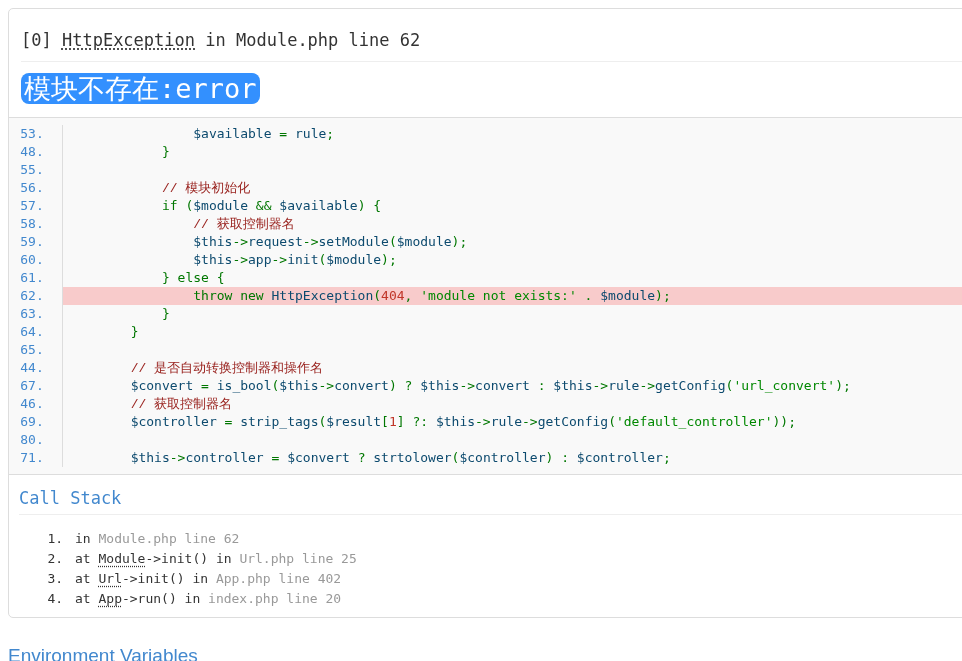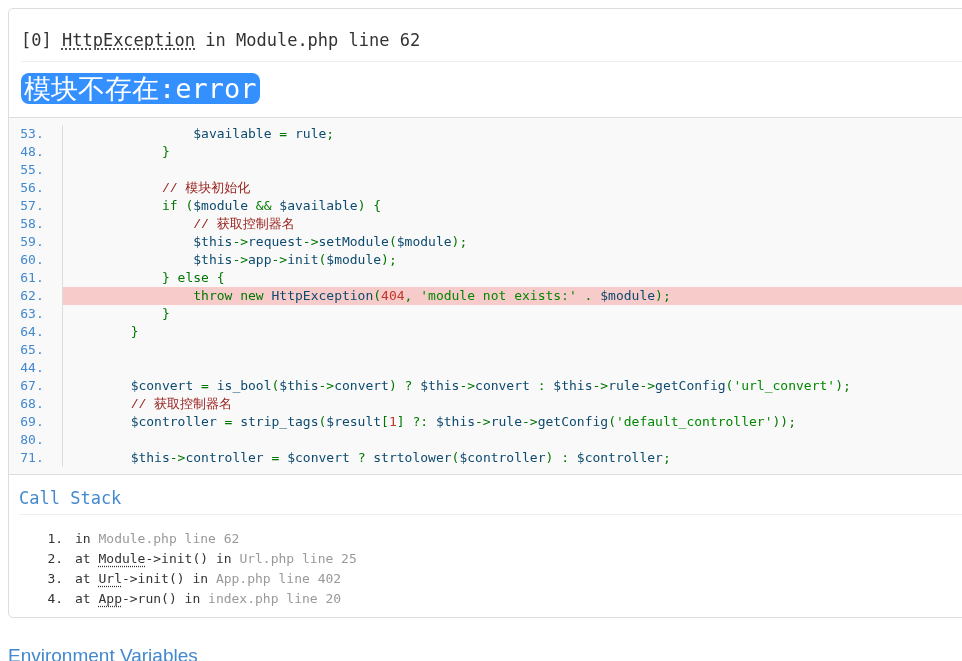--- a/index.html
+++ b/index.html
@@ -104,23 +104,23 @@
       <div class="srcline"><span class="num">56.</span><span class="codecell"><span>            </span><span class="tk-c">// 模块初始化</span></span></div>
       <div class="srcline"><span class="num">57.</span><span class="codecell"><span>            </span><span class="tk-k">if (</span><span class="tk-d">$module</span><span class="tk-k"> &amp;&amp; </span><span class="tk-d">$available</span><span class="tk-k">) {</span></span></div>
       <div class="srcline"><span class="num">58.</span><span class="codecell"><span>                </span><span class="tk-c">// 获取控制器名</span></span></div>
       <div class="srcline"><span class="num">59.</span><span class="codecell"><span>                </span><span class="tk-d">$this</span><span class="tk-k">-&gt;</span><span class="tk-d">request</span><span class="tk-k">-&gt;</span><span class="tk-d">setModule</span><span class="tk-k">(</span><span class="tk-d">$module</span><span class="tk-k">);</span></span></div>
       <div class="srcline"><span class="num">60.</span><span class="codecell"><span>                </span><span class="tk-d">$this</span><span class="tk-k">-&gt;</span><span class="tk-d">app</span><span class="tk-k">-&gt;</span><span class="tk-d">init</span><span class="tk-k">(</span><span class="tk-d">$module</span><span class="tk-k">);</span></span></div>
       <div class="srcline"><span class="num">61.</span><span class="codecell"><span>            </span><span class="tk-k">} else {</span></span></div>
       <div class="srcline"><span class="num">62.</span><span class="codecell err"><span>                </span><span class="tk-k">throw new </span><span class="tk-d">HttpException</span><span class="tk-k">(</span><span class="tk-n">404</span><span class="tk-k">, </span><span class="tk-s">'module not exists:'</span><span class="tk-k"> . </span><span class="tk-d">$module</span><span class="tk-k">);</span></span></div>
       <div class="srcline"><span class="num">63.</span><span class="codecell"><span>            </span><span class="tk-k">}</span></span></div>
       <div class="srcline"><span class="num">64.</span><span class="codecell"><span>        </span><span class="tk-k">}</span></span></div>
       <div class="srcline"><span class="num">65.</span><span class="codecell"></span></div>
-      <div class="srcline"><span class="num">44.</span><span class="codecell"><span>        </span></span></div>
+      <div class="srcline"><span class="num">44.</span><span class="codecell"><span>        </span><span class="tk-c">// 是否自动转换控制器和操作名</span></span></div>
       <div class="srcline"><span class="num">67.</span><span class="codecell"><span>        </span><span class="tk-d">$convert</span><span class="tk-k"> = </span><span class="tk-d">is_bool</span><span class="tk-k">(</span><span class="tk-d">$this</span><span class="tk-k">-&gt;</span><span class="tk-d">convert</span><span class="tk-k">) ? </span><span class="tk-d">$this</span><span class="tk-k">-&gt;</span><span class="tk-d">convert</span><span class="tk-k"> : </span><span class="tk-d">$this</span><span class="tk-k">-&gt;</span><span class="tk-d">rule</span><span class="tk-k">-&gt;</span><span class="tk-d">getConfig</span><span class="tk-k">(</span><span class="tk-s">'url_convert'</span><span class="tk-k">);</span></span></div>
-      <div class="srcline"><span class="num">68.</span><span class="codecell"><span>        </span><span class="tk-c">// 获取控制器名</span></span></div>
+      <div class="srcline"><span class="num">46.</span><span class="codecell"><span>        </span><span class="tk-c">// 获取控制器名</span></span></div>
       <div class="srcline"><span class="num">69.</span><span class="codecell"><span>        </span><span class="tk-d">$controller</span><span class="tk-k"> = </span><span class="tk-d">strip_tags</span><span class="tk-k">(</span><span class="tk-d">$result</span><span class="tk-k">[</span><span class="tk-n">1</span><span class="tk-k">] ?: </span><span class="tk-d">$this</span><span class="tk-k">-&gt;</span><span class="tk-d">rule</span><span class="tk-k">-&gt;</span><span class="tk-d">getConfig</span><span class="tk-k">(</span><span class="tk-s">'default_controller'</span><span class="tk-k">));</span></span></div>
       <div class="srcline"><span class="num">80.</span><span class="codecell"></span></div>
       <div class="srcline"><span class="num">71.</span><span class="codecell"><span>        </span><span class="tk-d">$this</span><span class="tk-k">-&gt;</span><span class="tk-d">controller</span><span class="tk-k"> = </span><span class="tk-d">$convert</span><span class="tk-k"> ? </span><span class="tk-d">strtolower</span><span class="tk-k">(</span><span class="tk-d">$controller</span><span class="tk-k">) : </span><span class="tk-d">$controller</span><span class="tk-k">;</span></span></div>
     </div>
 
   <div class="trace">
     <h2 class="trace-title">Call Stack</h2>
     <ol>
         <li><span>in </span><span class="file">Module.php line 62</span></li>
         <li><span>at </span><abbr>Module</abbr><span>-&gt;init() in </span><span class="file">Url.php line 25</span></li>

